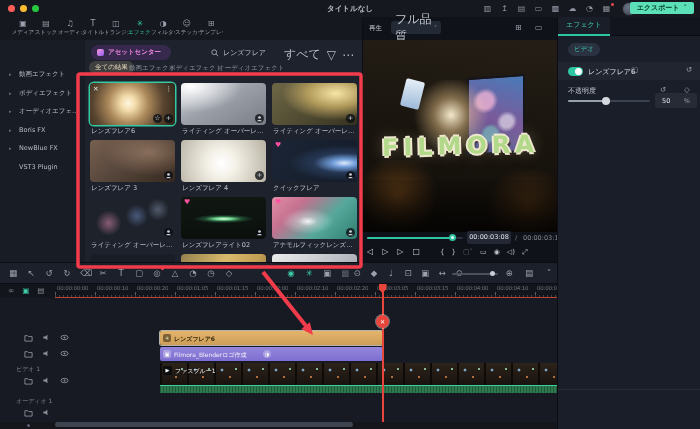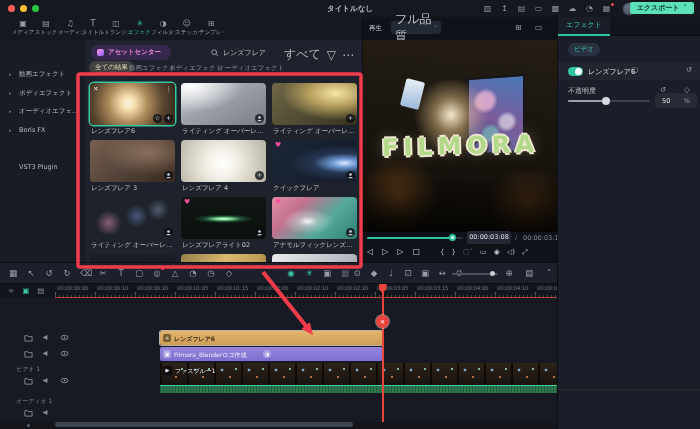--- a/index.html
+++ b/index.html
@@ -228,20 +228,21 @@
         <span class="mi">⊞</span>
         <span class="ml">テンプレート</span>
       </div>
   </div>
 
   <div class="abs sidebar">
     <div class="side-item" style="top:26px"><span class="chev">▸</span><span>動画エフェクト</span></div>
     <div class="side-item" style="top:45px"><span class="chev">▸</span><span>ボディエフェクト</span></div>
     <div class="side-item" style="top:63px"><span class="chev">▸</span><span>オーディオエフェクト</span></div>
     <div class="side-item" style="top:82px"><span class="chev">▸</span><span>Boris FX</span></div>
+    <div class="side-item" style="top:100px"><span class="chev">▸</span><span>NewBlue FX</span></div>
     <div class="side-item" style="top:119px"><span>VST3 Plugin</span></div>
   </div>
 
   <div class="abs fx-panel">
     <div class="abs asset-pill">
       <span class="asset-ico"></span>
       <span class="asset-lbl">アセットセンター</span>
     </div>
     <div class="abs flex search-row">
       <svg width="8" height="8" viewBox="0 0 10 10">

